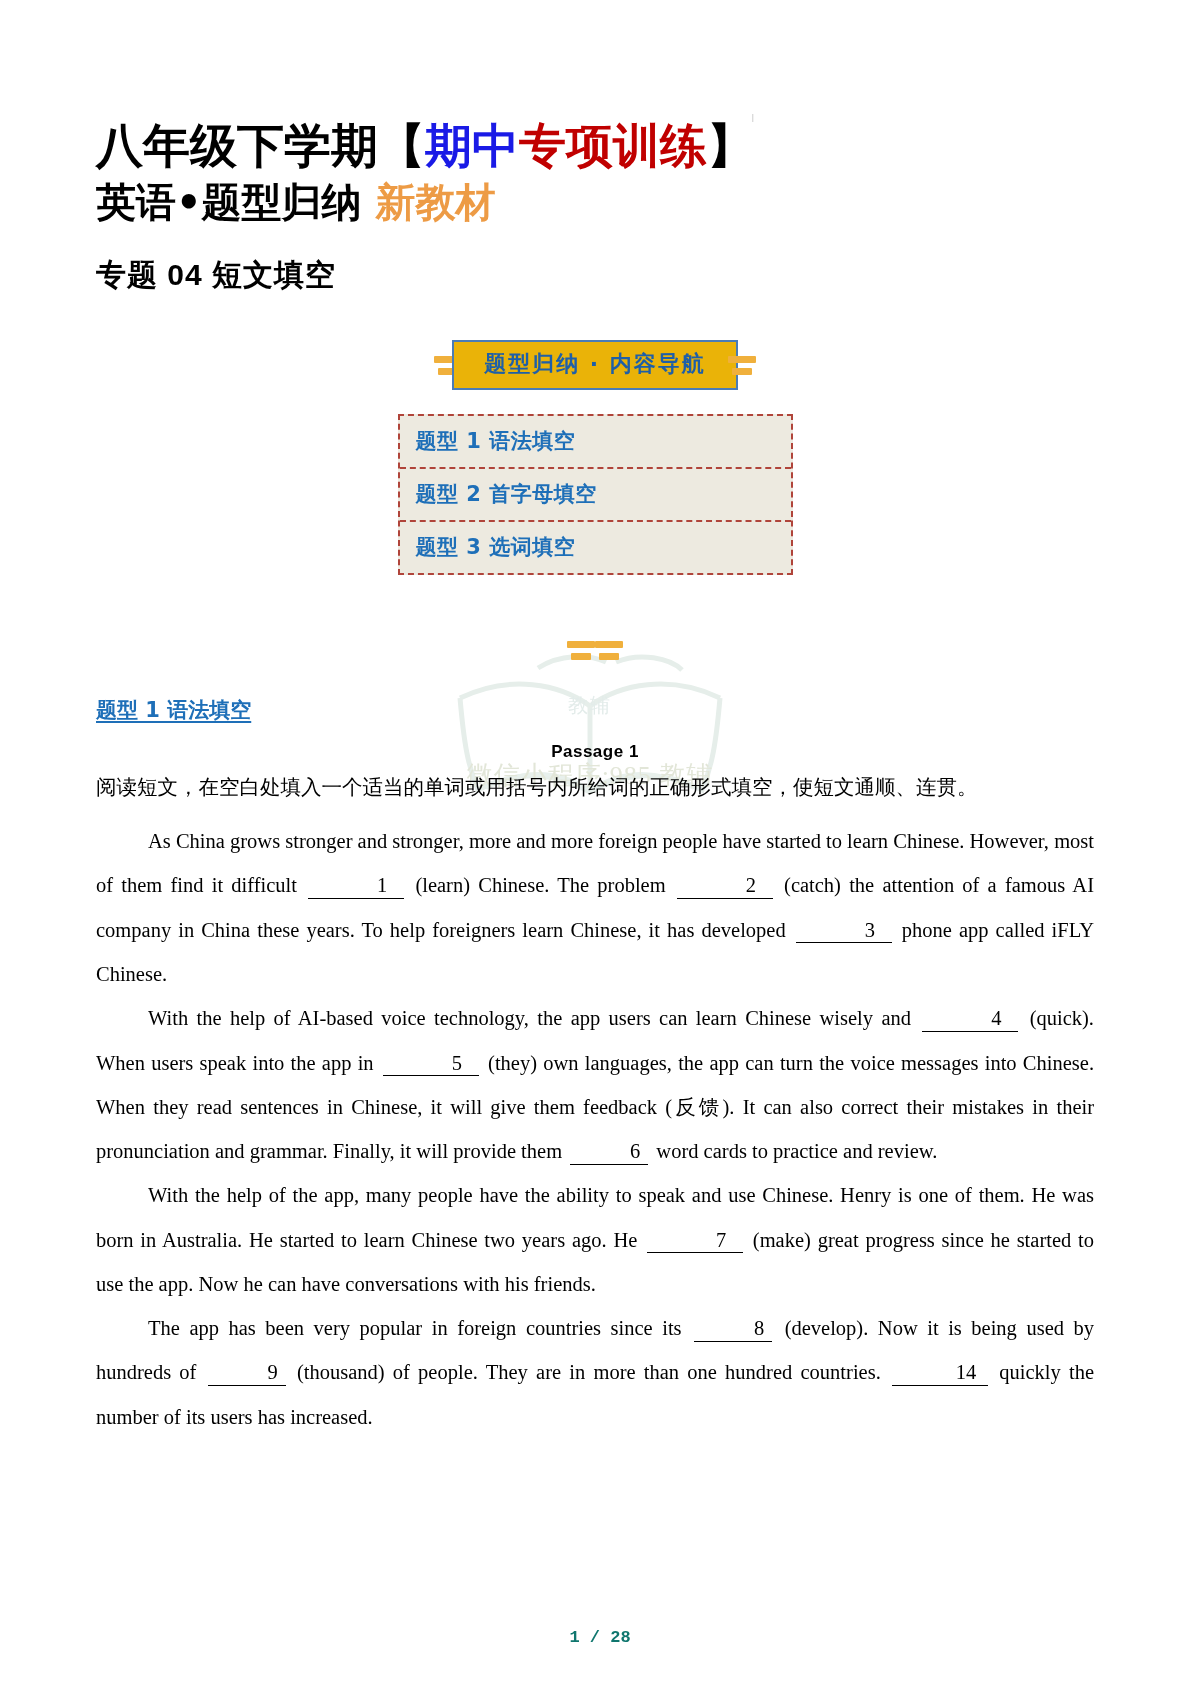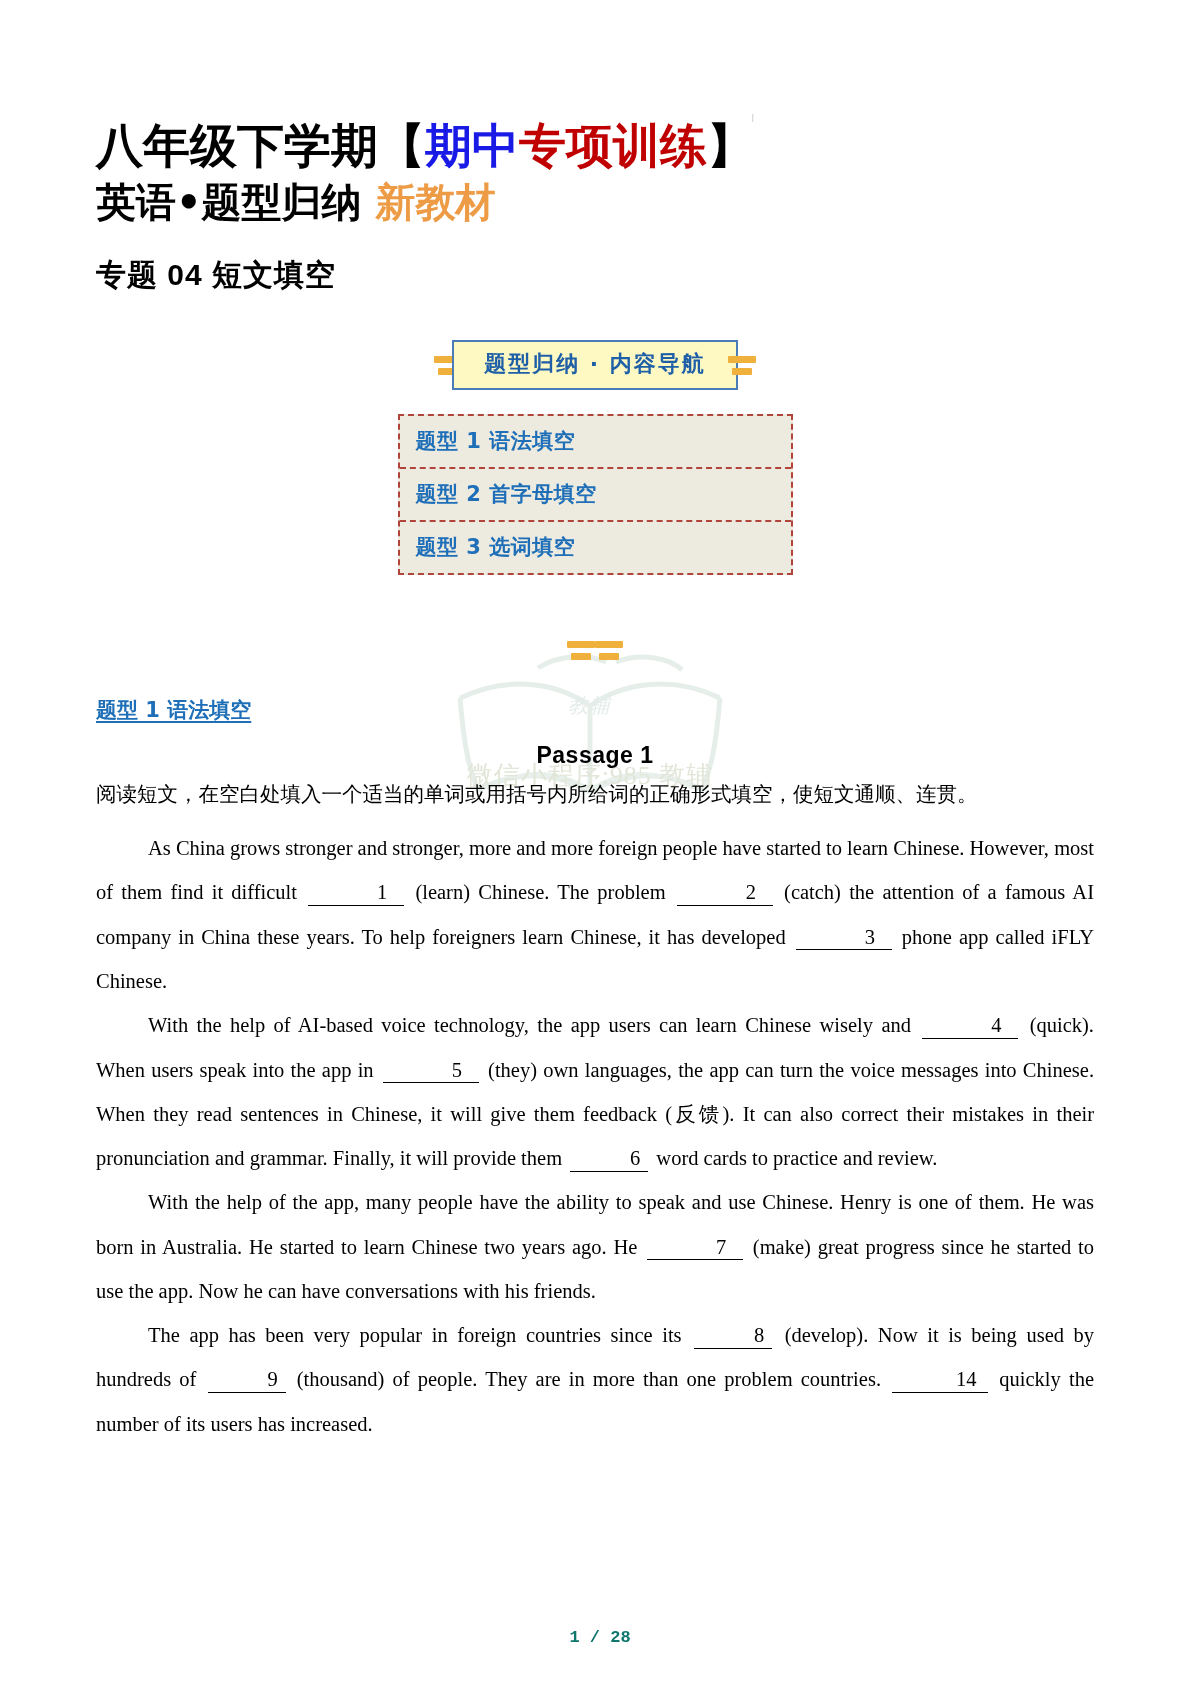--- a/index.html
+++ b/index.html
@@ -51,21 +51,20 @@
   .wm-label {
     position: absolute;
     left: 0;
     top: 52px;
     width: 340px;
     text-align: center;
     font-family: "Liberation Serif", serif;
     font-size: 20px;
     color: #e3ecea;
     letter-spacing: 2px;
-    font-style: italic;
   }
 
   
   .title-wrap {
     position: relative;
     z-index: 2;
     padding-top: 118px;
     text-align: left;
   }
   .title-line1 {
@@ -122,21 +121,21 @@
     background: #f0b03c;
     border-radius: 1px;
   }
   .banner-bars span.short { width: 20px; margin-left: 4px; }
   .banner-bars.right span.short { width: 20px; margin-left: 4px; }
 
   .banner-box {
     border: 2px solid #4a7cb5;
     padding: 7px 30px 9px 30px;
     margin: 0 -10px;
-    background: #fef9c3;
+    background: #eab308;
   }
   .banner-label {
     font-family: "DejaVu Sans", "Liberation Sans", sans-serif;
     font-weight: bold;
     font-size: 22px;
     color: #1e5fa8;
     letter-spacing: 2px;
     white-space: nowrap;
   }
 
@@ -176,21 +175,21 @@
     text-underline-offset: 4px;
     display: inline-block;
   }
 
   .passage-title {
     position: relative;
     z-index: 2;
     text-align: center;
     font-family: "Liberation Sans", sans-serif;
     font-weight: bold;
-    font-size: 23px;
+    font-size: 17px;
     color: #000000;
     margin-top: 18px;
     letter-spacing: 0.5px;
   }
 
   .instruction {
     position: relative;
     z-index: 2;
     font-family: Liberation Sans, sans-serif;
     font-size: 20.5px;
@@ -330,19 +329,19 @@
   <div class="instruction">阅读短文，在空白处填入一个适当的单词或用括号内所给词的正确形式填空，使短文通顺、连贯。</div>
 
   <div class="body-text">
 
     <p class="para"><span>As China grows stronger and stronger, more and more foreign people have started to learn Chinese. However, most of them find it difficult </span><span class="blank">1</span><span> (learn) Chinese. The problem </span><span class="blank">2</span><span> (catch) the attention of a famous AI company in China these years. To help foreigners learn Chinese, it has developed </span><span class="blank">3</span><span> phone app called iFLY Chinese.</span></p>
 
     <p class="para"><span>With the help of AI-based voice technology, the app users can learn Chinese wisely and </span><span class="blank">4</span><span> (quick). When users speak into the app in </span><span class="blank">5</span><span> (they) own languages, the app can turn the voice messages into Chinese. When they read sentences in Chinese, it will give them feedback (反馈). It can also correct their mistakes in their pronunciation and grammar. Finally, it will provide them </span><span class="blank narrow">6</span><span> word cards to practice and review.</span></p>
 
     <p class="para"><span>With the help of the app, many people have the ability to speak and use Chinese. Henry is one of them. He was born in Australia. He started to learn Chinese two years ago. He </span><span class="blank">7</span><span> (make) great progress since he started to use the app. Now he can have conversations with his friends.</span></p>
 
-    <p class="para"><span>The app has been very popular in foreign countries since its </span><span class="blank narrow">8</span><span> (develop). Now it is being used by hundreds of </span><span class="blank narrow">9</span><span> (thousand) of people. They are in more than one problem countries. </span><span class="blank">14</span><span> quickly the number of its users has increased.</span></p>
+    <p class="para"><span>The app has been very popular in foreign countries since its </span><span class="blank narrow">8</span><span> (develop). Now it is being used by hundreds of </span><span class="blank narrow">9</span><span> (thousand) of people. They are in more than one hundred countries. </span><span class="blank">14</span><span> quickly the number of its users has increased.</span></p>
 
   </div>
 
   <div class="footer">1 / 28</div>
 
 </div>
 
 </body></html>

